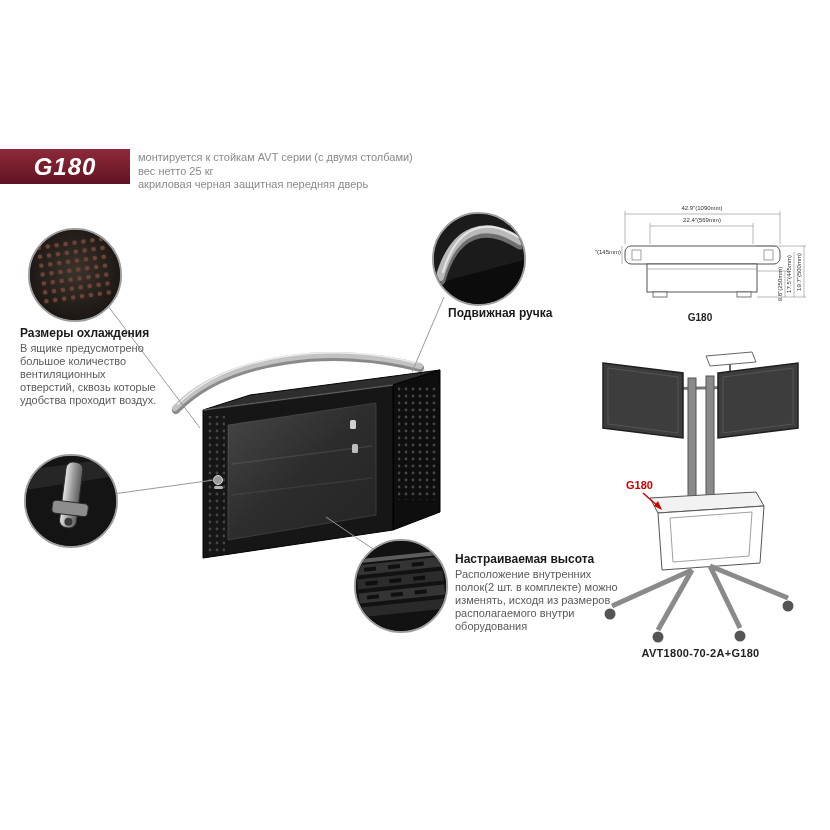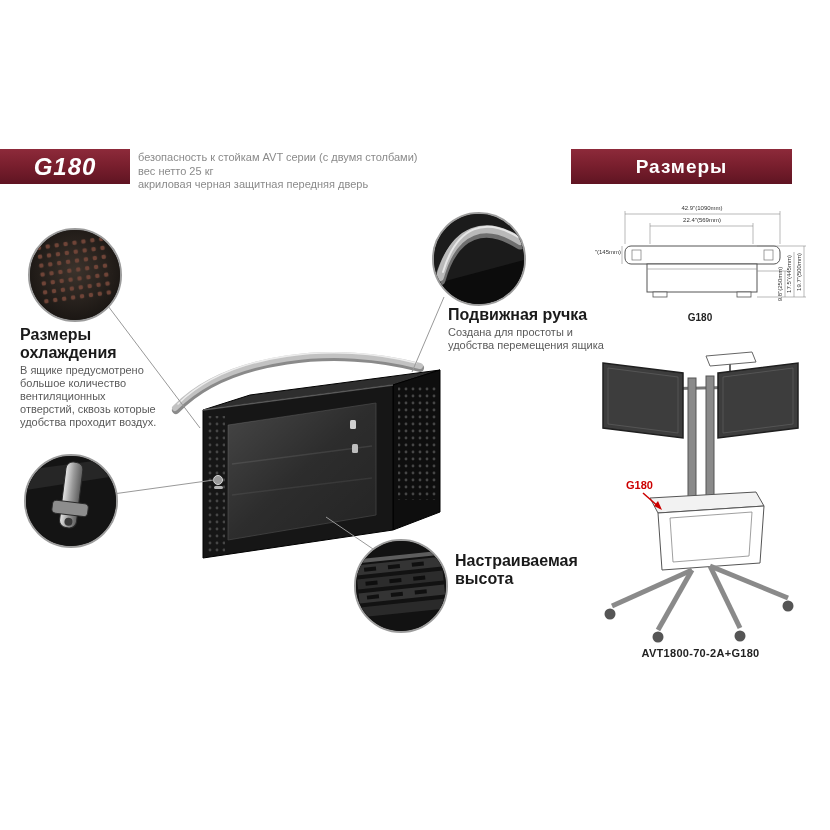--- a/index.html
+++ b/index.html
@@ -13,21 +13,21 @@
   #model-banner .txt{color:#fff;font-size:24px;font-weight:bold;font-style:italic;letter-spacing:1px;}
   #size-banner{left:571px;top:149px;width:221px;}
   #size-banner .txt{color:#fff;font-size:19px;font-weight:bold;letter-spacing:1px;}
 
   
   #spec-list{position:absolute;left:138px;top:151px;width:330px;}
   .spec-line{font-size:11px;line-height:13.5px;color:#8a8a8a;}
 
   
   .feature{position:absolute;z-index:3;}
-  .feature-title{font-size:16px;font-weight:bold;color:#1a1a1a;margin-bottom:2px;}
+  .feature-title{font-size:12px;font-weight:bold;color:#1a1a1a;margin-bottom:2px;}
   .feature-text{font-size:11px;line-height:13px;color:#5a5a5a;}
   #feature-cooling{left:20px;top:326px;width:140px;}
   #feature-handle{left:448px;top:306px;width:160px;}
   #feature-lock{left:20px;top:571px;width:208px;}
   #feature-height{left:455px;top:552px;width:178px;}
 
   
   .callout{position:absolute;width:94px;height:94px;border-radius:50%;
            border:2px solid #9c9c9c;overflow:hidden;background:#181614;z-index:2;box-sizing:border-box;}
   #callout-vents{left:28px;top:228px;}
@@ -48,26 +48,23 @@
 </style>
 </head>
 <body>
 
 <div id="page">
 
   <div id="model-banner" class="banner">
     <span class="txt">G180</span>
   </div>
   <div id="spec-list">
-    <div class="spec-line">безопасность к стойкам AVT серии (с двумя столбами)</div>
+    <div class="spec-line">монтируется к стойкам AVT серии (с двумя столбами)</div>
     <div class="spec-line">вес нетто 25 кг</div>
     <div class="spec-line">акриловая черная защитная передняя дверь</div>
-  </div>
-  <div id="size-banner" class="banner">
-    <span class="txt">Размеры</span>
   </div>
 
   <div id="cabinet-wrap">
     <svg width="300" height="240" viewBox="0 0 300 240">
       <defs>
         <pattern id="cabdots" width="7" height="7" patternUnits="userSpaceOnUse">
           <circle cx="3" cy="3" r="1.4" fill="#464646"></circle>
         </pattern>
         <linearGradient id="winref" x1="0" y1="0" x2="1" y2="1">
           <stop offset="0" stop-color="#ffffff" stop-opacity="0.16"></stop>
@@ -182,24 +179,24 @@
       </g>
     </svg>
   </div>
 
   <div id="feature-cooling" class="feature">
     <div class="feature-title">Размеры охлаждения</div>
     <div class="feature-text">В ящике предусмотрено большое количество вентиляционных отверстий, сквозь которые удобства проходит воздух.</div>
   </div>
   <div id="feature-handle" class="feature">
     <div class="feature-title">Подвижная ручка</div>
-    <div class="feature-text">Создана для простоты и удобства перемещения ящика</div>
   </div>
   <div id="feature-height" class="feature">
     <div class="feature-title">Настраиваемая высота</div>
+    <div class="feature-text">Расположение внутренних полок(2 шт. в комплекте) можно изменять, исходя из размеров располагаемого внутри оборудования</div>
   </div>
 
   <div id="dim-drawing-wrap">
     <svg width="215" height="135" viewBox="0 0 215 135">
 
       <line class="draw-line" x1="30" y1="46" x2="30" y2="13"></line>
       <line class="draw-line" x1="185" y1="46" x2="185" y2="13"></line>
       <line class="draw-line" x1="30" y1="16" x2="185" y2="16"></line>
       <text class="dim-text" x="107" y="12" text-anchor="middle">42.9"(1090mm)</text>
       <line class="draw-line" x1="55" y1="46" x2="55" y2="25"></line>

